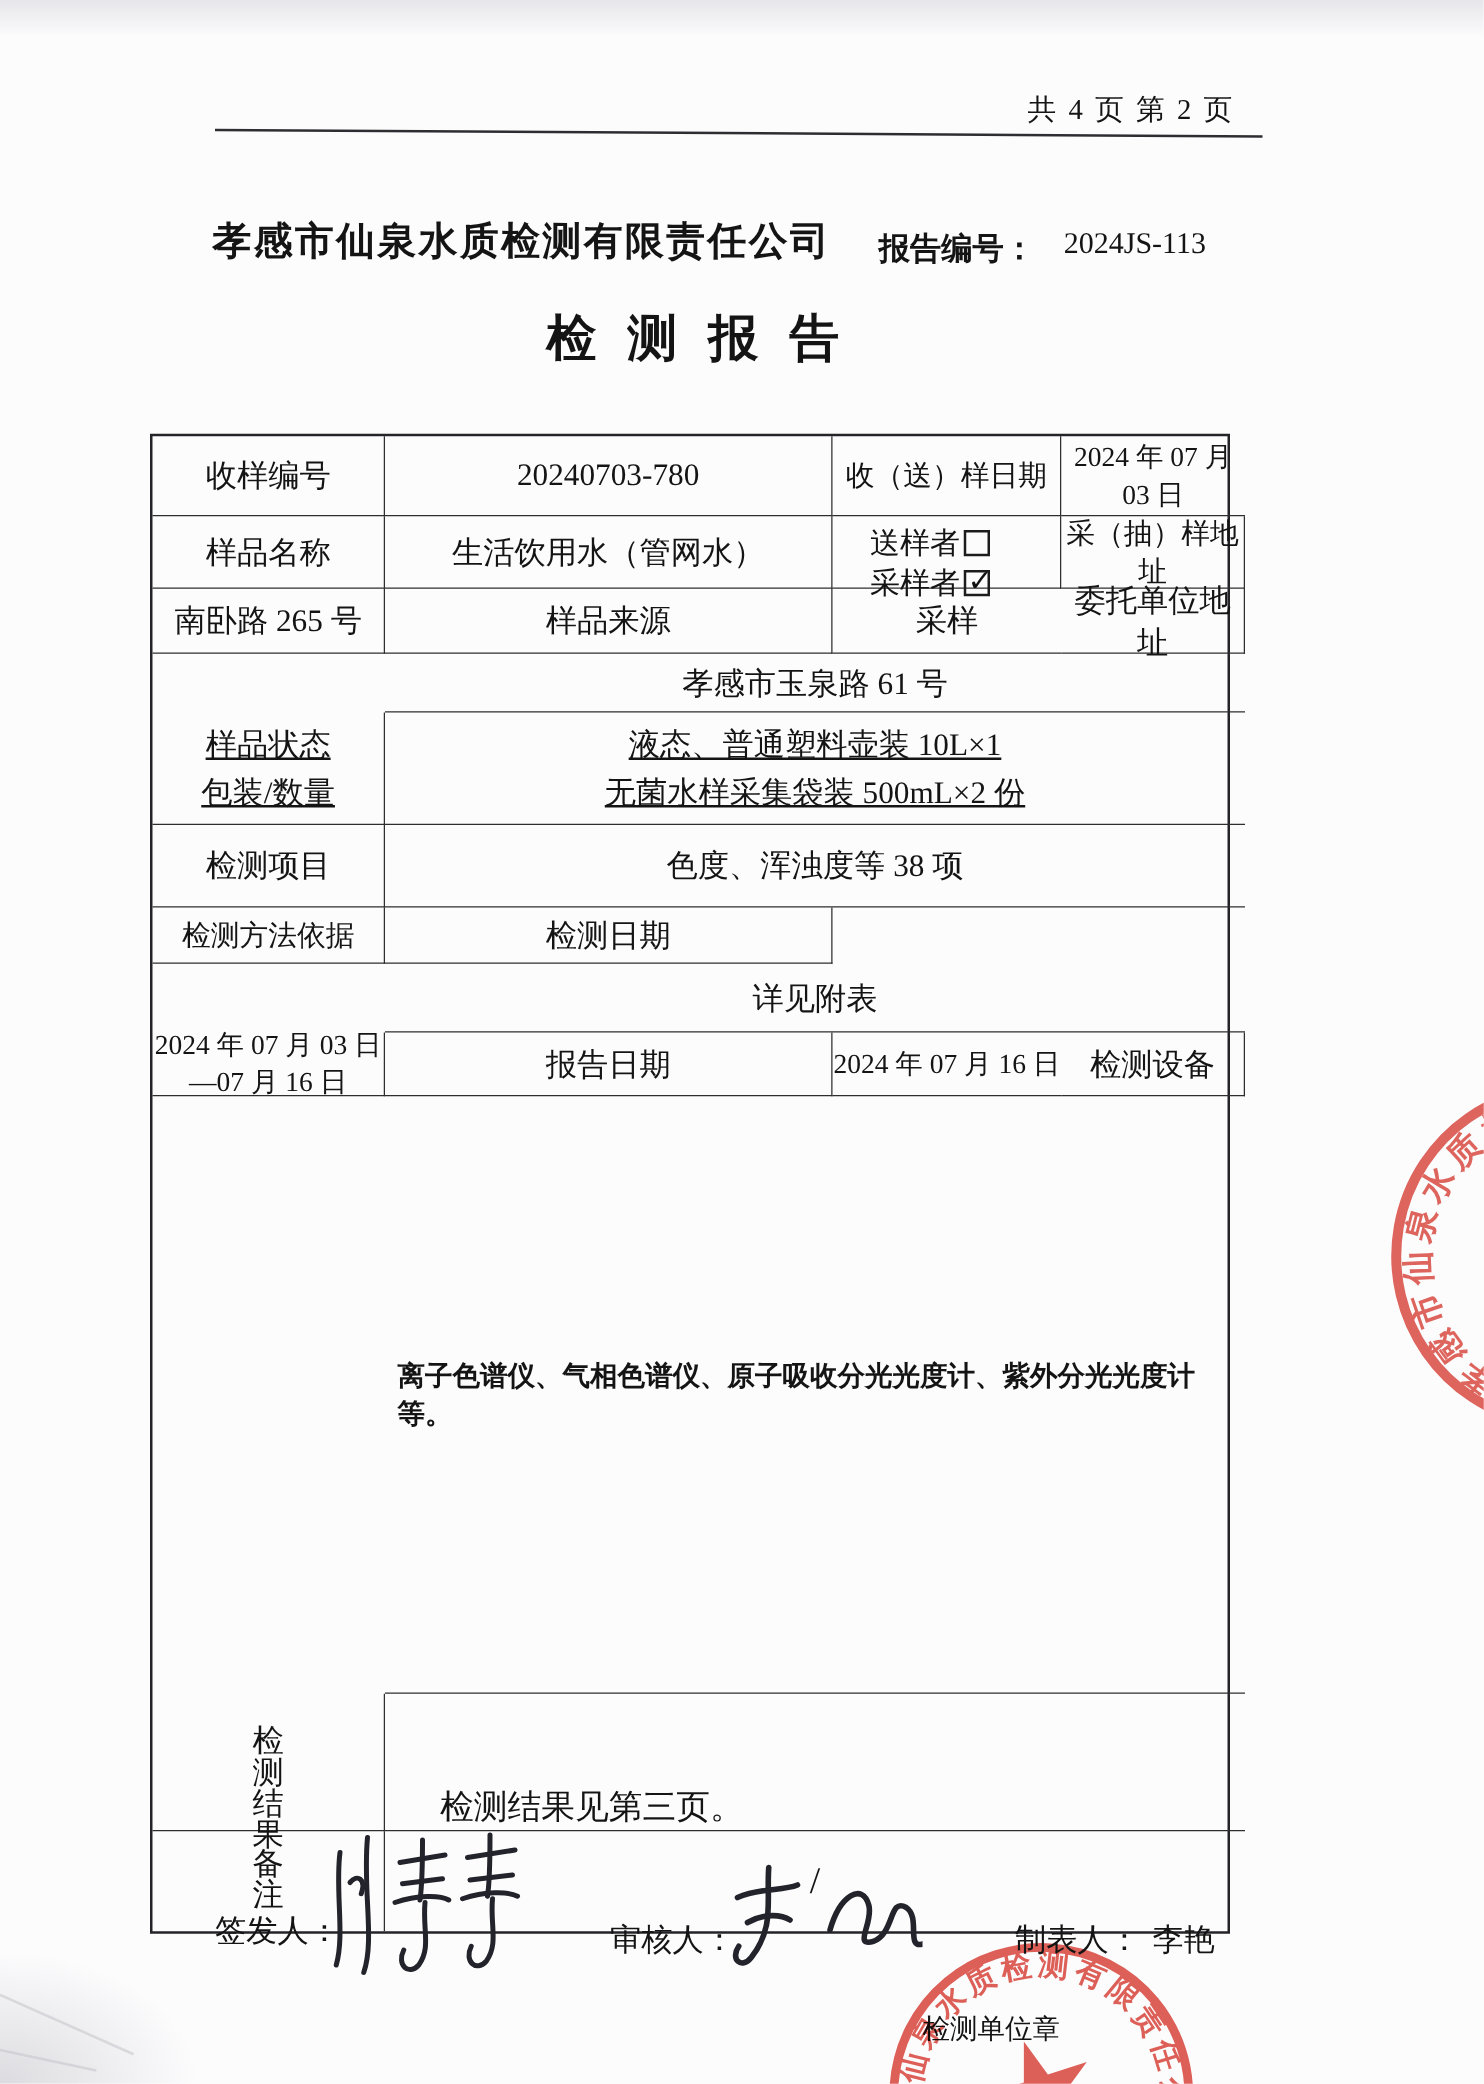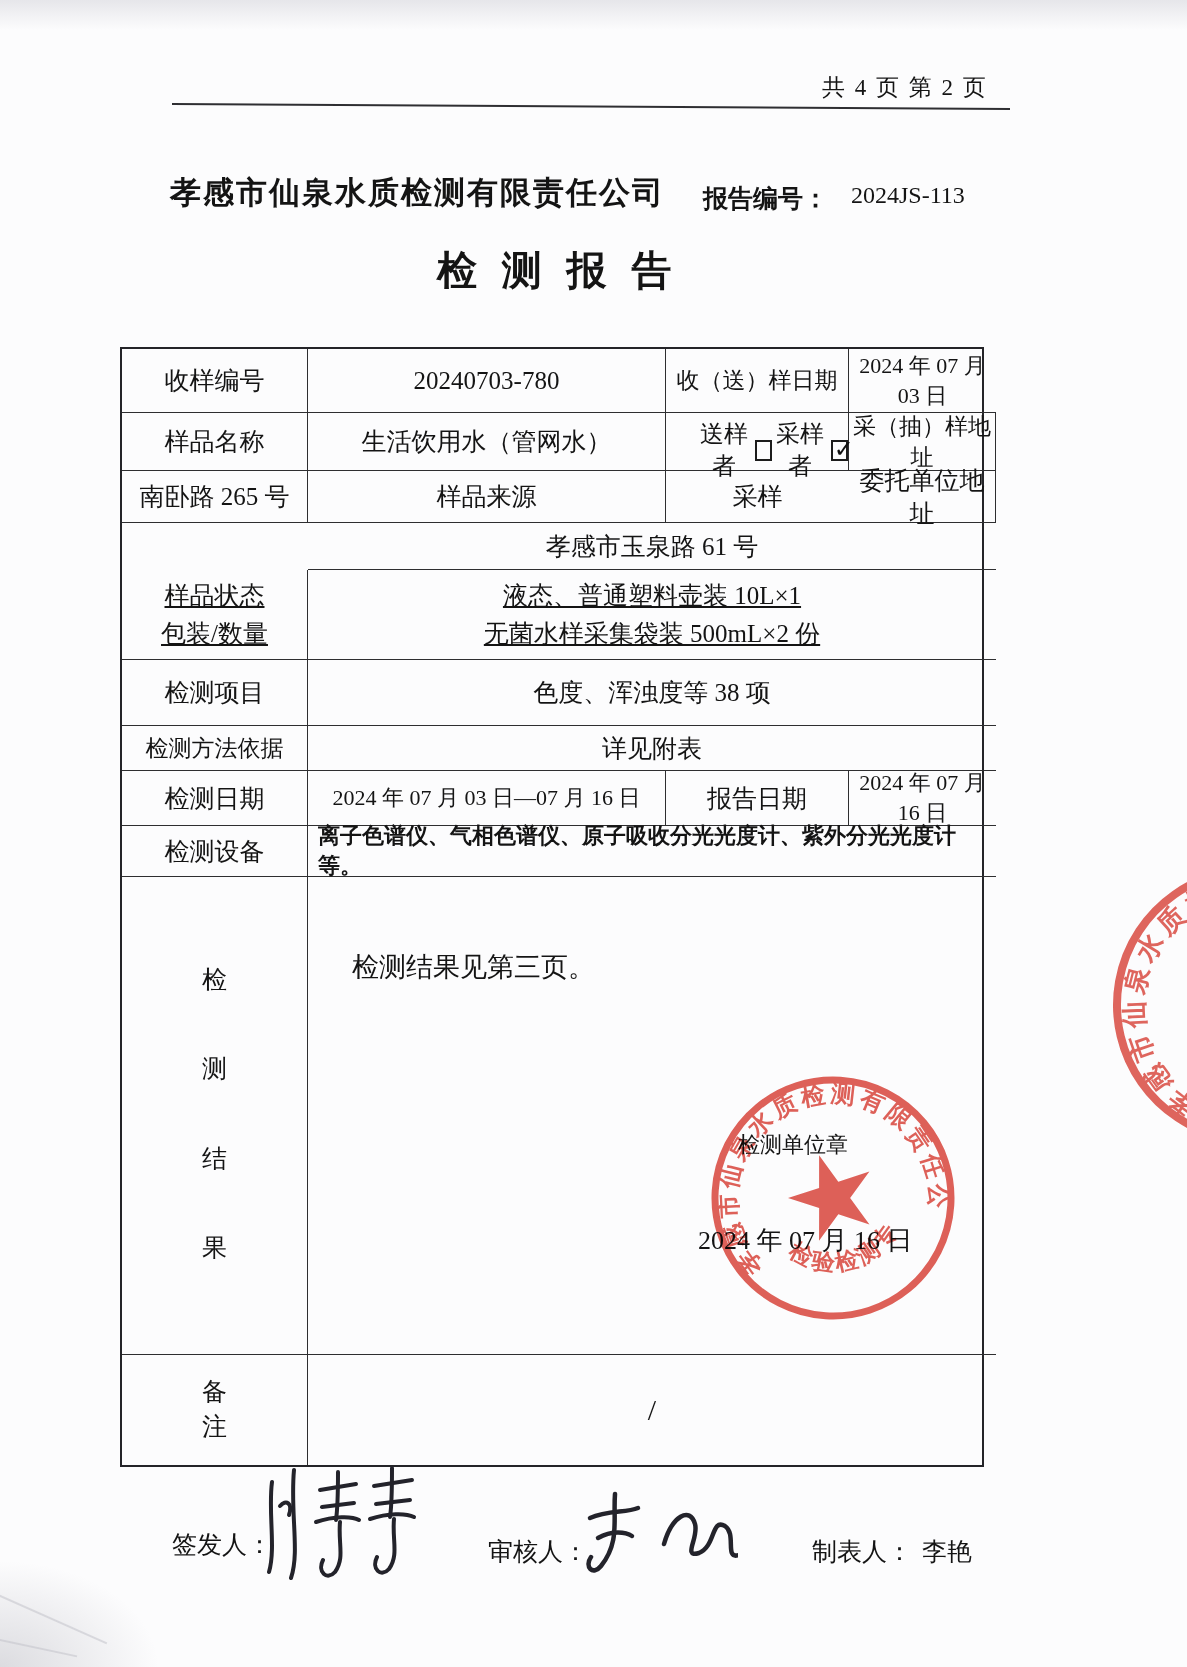--- a/index.html
+++ b/index.html
@@ -41,21 +41,21 @@
   .c{display:flex;align-items:center;justify-content:center;
      border-right:1.6px solid #2e2e30;border-bottom:1.6px solid #2e2e30;
      font-size:25px;box-sizing:border-box;text-align:center;}
   .c.lastcol{border-right:none;}
   .c.lastrow{border-bottom:none;}
   .c.sp3{grid-column:2/5;border-right:none;}
   .small{font-size:23px;}
   .sz22{font-size:22px;}
   .left{justify-content:flex-start;padding-left:10px;text-align:left;font-weight:bold;}
   .colflex{flex-direction:column;justify-content:space-around;padding:6px 0;text-decoration:underline;}
-  .chkcell{flex-direction:row;align-items:flex-start;justify-content:space-around;
+  .chkcell{flex-direction:column;align-items:flex-start;justify-content:space-around;
      padding:5px 0 5px 30px;font-size:24px;}
   .chkline{display:flex;align-items:center;gap:3px;}
   .chkbox{display:inline-block;width:21px;height:21px;border:2px solid #1c1c1c;
      box-sizing:border-box;position:relative;}
   .tick{position:absolute;left:1px;top:-7px;font-size:24px;font-weight:700;color:#111;
      font-family:"DejaVu Sans",sans-serif;}
   .vlabel{flex-direction:column;justify-content:space-evenly;padding:26px 0 30px 0;}
   .vlabel div{line-height:1;}
   .result-cell{position:relative;display:block;}
   .result-text{position:absolute;left:44px;top:72px;font-size:27px;}
@@ -129,23 +129,23 @@
   </div>
   <div class="c sp3 colflex">
     <div>液态、普通塑料壶装 10L×1</div>
     <div>无菌水样采集袋装 500mL×2 份</div>
   </div>
 
   <div class="c">检测项目</div>
   <div class="c sp3">色度、浑浊度等 38 项</div>
 
   <div class="c small">检测方法依据</div>
+  <div class="c">检测日期</div>
+
   <div class="c sp3">详见附表</div>
-
-  <div class="c">检测日期</div>
   <div class="c sz22">2024 年 07 月 03 日—07 月 16 日</div>
   <div class="c">报告日期</div>
   <div class="c sz22 lastcol">2024 年 07 月 16 日</div>
 
   <div class="c">检测设备</div>
   <div class="c sp3 sz22 left">离子色谱仪、气相色谱仪、原子吸收分光光度计、紫外分光光度计等。</div>
 
   <div class="c vlabel">
     <div>检</div>
     <div>测</div>

